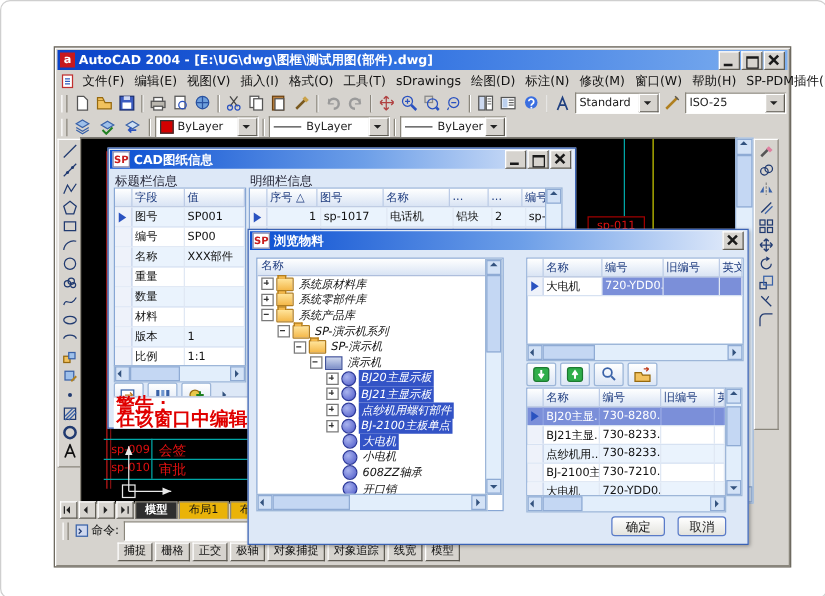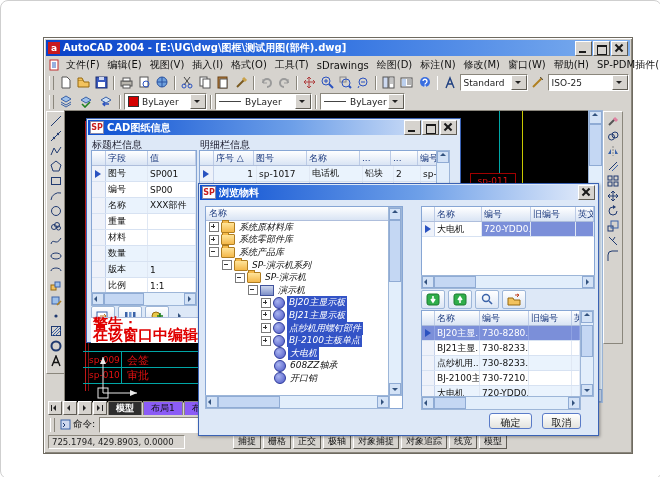--- a/index.html
+++ b/index.html
@@ -38,21 +38,21 @@
   .vscroll{left:542px;top:0;width:13px;height:291px;background:#e2eefb;border:1px solid #9db6d8;}
   .sbtn{position:absolute;width:11px;height:11px;background:#d3e2f6;border:1px solid #8fabd4;}
   .tri{position:absolute;width:0;height:0;border:3px solid transparent;}
   .modbar{left:557px;top:1px;width:18px;height:230px;background:#d6d3ce;border:1px solid;border-color:#fff #8a867c #8a867c #fff;display:flex;flex-direction:column;align-items:center;padding-top:1px;}
   
   .redtext{position:absolute;color:#e01010;font-size:9px;white-space:nowrap;}
   .cyan{position:absolute;background:#00a6a6;}
   
   .tabrow{left:2px;top:363px;right:2px;height:14px;display:flex;align-items:flex-end;gap:1px;padding-left:2px;}
   .navbtn{width:12px;height:12px;background:#d6d3ce;border:1px solid;border-color:#fff #5f5c54 #5f5c54 #fff;position:relative;}
-  .tab{height:13px;padding:0 7px;font-size:9px;line-height:13px;background:#8b5cf6;border:1px solid #8a867c;border-bottom:none;color:#111;}
+  .tab{height:13px;padding:0 7px;font-size:9px;line-height:13px;background:#eab308;border:1px solid #8a867c;border-bottom:none;color:#111;}
   .tab.active{background:#2e2e2e;color:#fff;font-weight:bold;}
   .cmdrow{left:2px;top:377px;right:2px;height:19px;display:flex;align-items:center;padding-left:2px;}
   .cmdbox{height:14px;background:#fff;border:1px solid;border-color:#8a867c #fff #fff #8a867c;flex:0 0 360px;margin-left:4px;}
   .statusrow{left:2px;top:396px;right:2px;height:15px;display:flex;align-items:center;gap:2px;padding-left:2px;font-size:9px;}
   .coords{width:132px;height:12px;border:1px solid;border-color:#8a867c #fff #fff #8a867c;font-size:8.5px;line-height:12px;padding-left:3px;color:#222;background:#d6d3ce;}
   .toggle{height:13px;line-height:13px;padding:0 4px;background:#d6d3ce;border:1px solid;border-color:#fff #5f5c54 #5f5c54 #fff;color:#111;white-space:nowrap;}
   
   .dlg{position:absolute;background:#dde8f7;border:1px solid #3a62b4;box-shadow:1px 1px 3px rgba(0,0,0,.35);}
   .dtitle{position:absolute;left:1px;top:1px;right:1px;height:15px;background:linear-gradient(90deg,#0b4fd2,#6d9fe8 55%,#e7eefb);
           display:flex;align-items:center;color:#fff;font-size:10px;font-weight:bold;padding:0 2px;}
@@ -545,21 +545,20 @@
           <svg width="11" height="11">
             <rect x="1" y="1" width="9" height="9" fill="#cfd8ee" stroke="#3a62a8"></rect>
             <path d="M3 4l2 2-2 2" fill="none" stroke="#203a70"></path>
           </svg>
         </span>
       <span style="font-size:9.5px;color:#111">命令:</span>
       <span class="cmdbox"></span>
     </div>
 
     <div class="abs statusrow">
-      <span class="coords">725.1794, 429.8903, 0.0000</span>
       <span style="width:44px"></span>
       <span class="toggle">捕捉</span>
       <span class="toggle">栅格</span>
       <span class="toggle">正交</span>
       <span class="toggle">极轴</span>
       <span class="toggle">对象捕捉</span>
       <span class="toggle">对象追踪</span>
       <span class="toggle">线宽</span>
       <span class="toggle">模型</span>
     </div>
@@ -606,28 +605,28 @@
       <div class="grow alt" style="height:15px">
         <span class="cell ind" style="width:11px"></span>
         <span class="cell" style="width:39px">名称</span>
         <span class="cell" style="flex:1">XXX部件</span>
       </div>
       <div class="grow" style="height:15px">
         <span class="cell ind" style="width:11px"></span>
         <span class="cell" style="width:39px">重量</span>
         <span class="cell" style="flex:1"></span>
       </div>
+      <div class="grow alt" style="height:15px">
+        <span class="cell ind" style="width:11px"></span>
+        <span class="cell" style="width:39px">数量</span>
+        <span class="cell" style="flex:1"></span>
+      </div>
       <div class="grow" style="height:15px">
         <span class="cell ind" style="width:11px"></span>
         <span class="cell" style="width:39px">材料</span>
-        <span class="cell" style="flex:1"></span>
-      </div>
-      <div class="grow alt" style="height:15px">
-        <span class="cell ind" style="width:11px"></span>
-        <span class="cell" style="width:39px">数量</span>
         <span class="cell" style="flex:1"></span>
       </div>
       <div class="grow alt" style="height:15px">
         <span class="cell ind" style="width:11px"></span>
         <span class="cell" style="width:39px">版本</span>
         <span class="cell" style="flex:1">1</span>
       </div>
       <div class="grow" style="height:15px">
         <span class="cell ind" style="width:11px"></span>
         <span class="cell" style="width:39px">比例</span>
@@ -776,20 +775,24 @@
           <span class="exp plus"></span>
           <span class="ipart"></span>
           <span class="lbl">BJ-2100主板单点</span>
         </div>
       <div class="titem sel" style="padding-left:68px">
           <span class="ipart"></span>
           <span class="lbl">大电机</span>
         </div>
       <div class="titem" style="padding-left:68px">
           <span class="ipart"></span>
+          <span class="lbl">小电机</span>
+        </div>
+      <div class="titem" style="padding-left:68px">
+          <span class="ipart"></span>
           <span class="lbl">608ZZ轴承</span>
         </div>
       <div class="titem" style="padding-left:68px">
           <span class="ipart"></span>
           <span class="lbl">开口销</span>
         </div>
     </div>
     <div class="vscroll2" style="left:189px;top:23px;height:187px">
       <span class="sbtn" style="left:0;top:0;width:10px;height:10px">
           <span class="tri" style="left:2px;top:1px;border-bottom-color:#33527e;border-top:none"></span>

